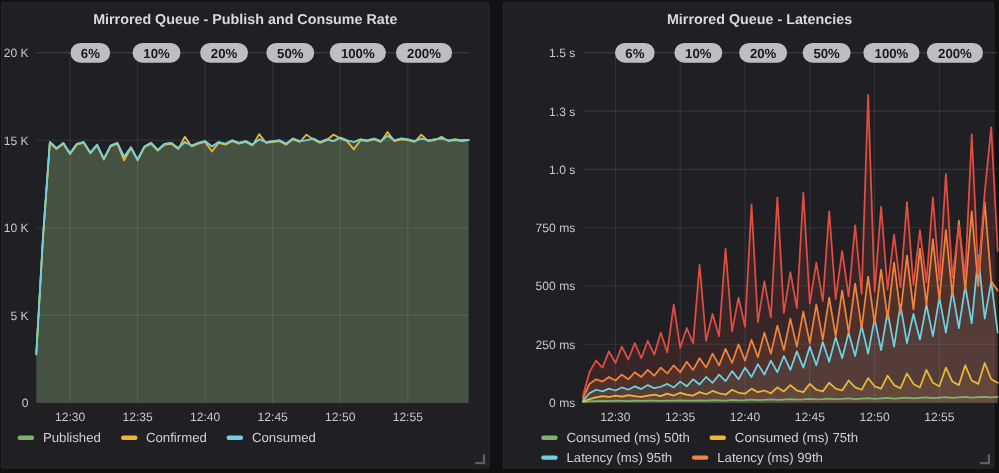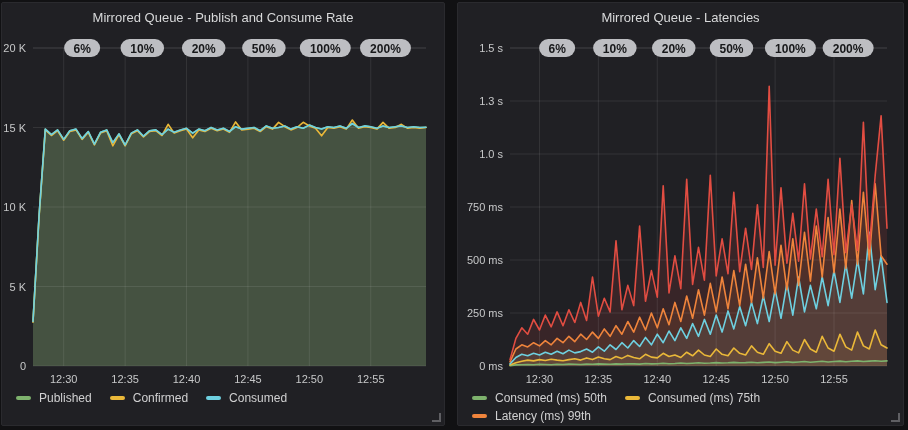--- a/index.html
+++ b/index.html
@@ -1,21 +1,21 @@
 <!DOCTYPE html>
 <html><head>
 <meta charset="utf-8">
 <style>
   html,body{margin:0;padding:0;background:#111113;}
   body{width:908px;height:430px;overflow:hidden;font-family:"Liberation Sans","DejaVu Sans",sans-serif;}
   .dash{display:flex;gap:12px;padding:2px 1px;}
   .panel{background:#202024;border:1px solid #2a2a2e;border-radius:2px;position:relative;height:424px;box-sizing:border-box;}
   .panel.left{width:444px;}
-  .panel.right{width:447px;}
-  .panel-title{margin-top:5px;height:19px;line-height:19px;text-align:center;font-size:13px;font-weight:normal;color:#d8d9da;cursor:pointer;}
+  .panel.right{width:447px;padding-left:20px;}
+  .panel-title{margin-top:5px;height:19px;line-height:19px;text-align:center;font-size:13px;font-weight:bold;color:#d8d9da;cursor:pointer;}
   .chart-svg{display:block;}
   .legend{display:flex;flex-wrap:wrap;align-items:center;padding-left:14px;padding-right:6px;row-gap:4px;column-gap:18px;margin-top:4px;}
   .legend-item{display:flex;align-items:center;gap:8px;font-size:12px;color:#d0d0d1;cursor:pointer;white-space:nowrap;}
   .legend-marker{display:inline-block;width:15px;height:4px;border-radius:2px;}
   .resize-handle{position:absolute;right:3px;bottom:3px;width:7px;height:7px;border-right:2px solid #5f5f63;border-bottom:2px solid #5f5f63;cursor:nwse-resize;}
   text{font-family:"Liberation Sans","DejaVu Sans",sans-serif;}
   .tick-label{fill:#c7c8c9;font-size:11px;}
   .badge-label{fill:#17181a;font-size:12px;font-weight:600;}
 </style>
 </head>
@@ -175,20 +175,24 @@
     <div class="legend" id="legend-1">
         <div class="legend-item">
           <span class="legend-marker" style="background: rgb(126, 178, 109);"></span>
           <span>Consumed (ms) 50th</span>
         </div>
         <div class="legend-item">
           <span class="legend-marker" style="background: rgb(234, 184, 57);"></span>
           <span>Consumed (ms) 75th</span>
         </div>
         <div class="legend-item">
+          <span class="legend-marker" style="background: rgb(110, 208, 224);"></span>
+          <span>Latency (ms) 95th</span>
+        </div>
+        <div class="legend-item">
           <span class="legend-marker" style="background: rgb(239, 132, 60);"></span>
           <span>Latency (ms) 99th</span>
         </div>
       </div>
     <div class="resize-handle"></div>
   </div>
 
 </div>
 
 </body></html>

